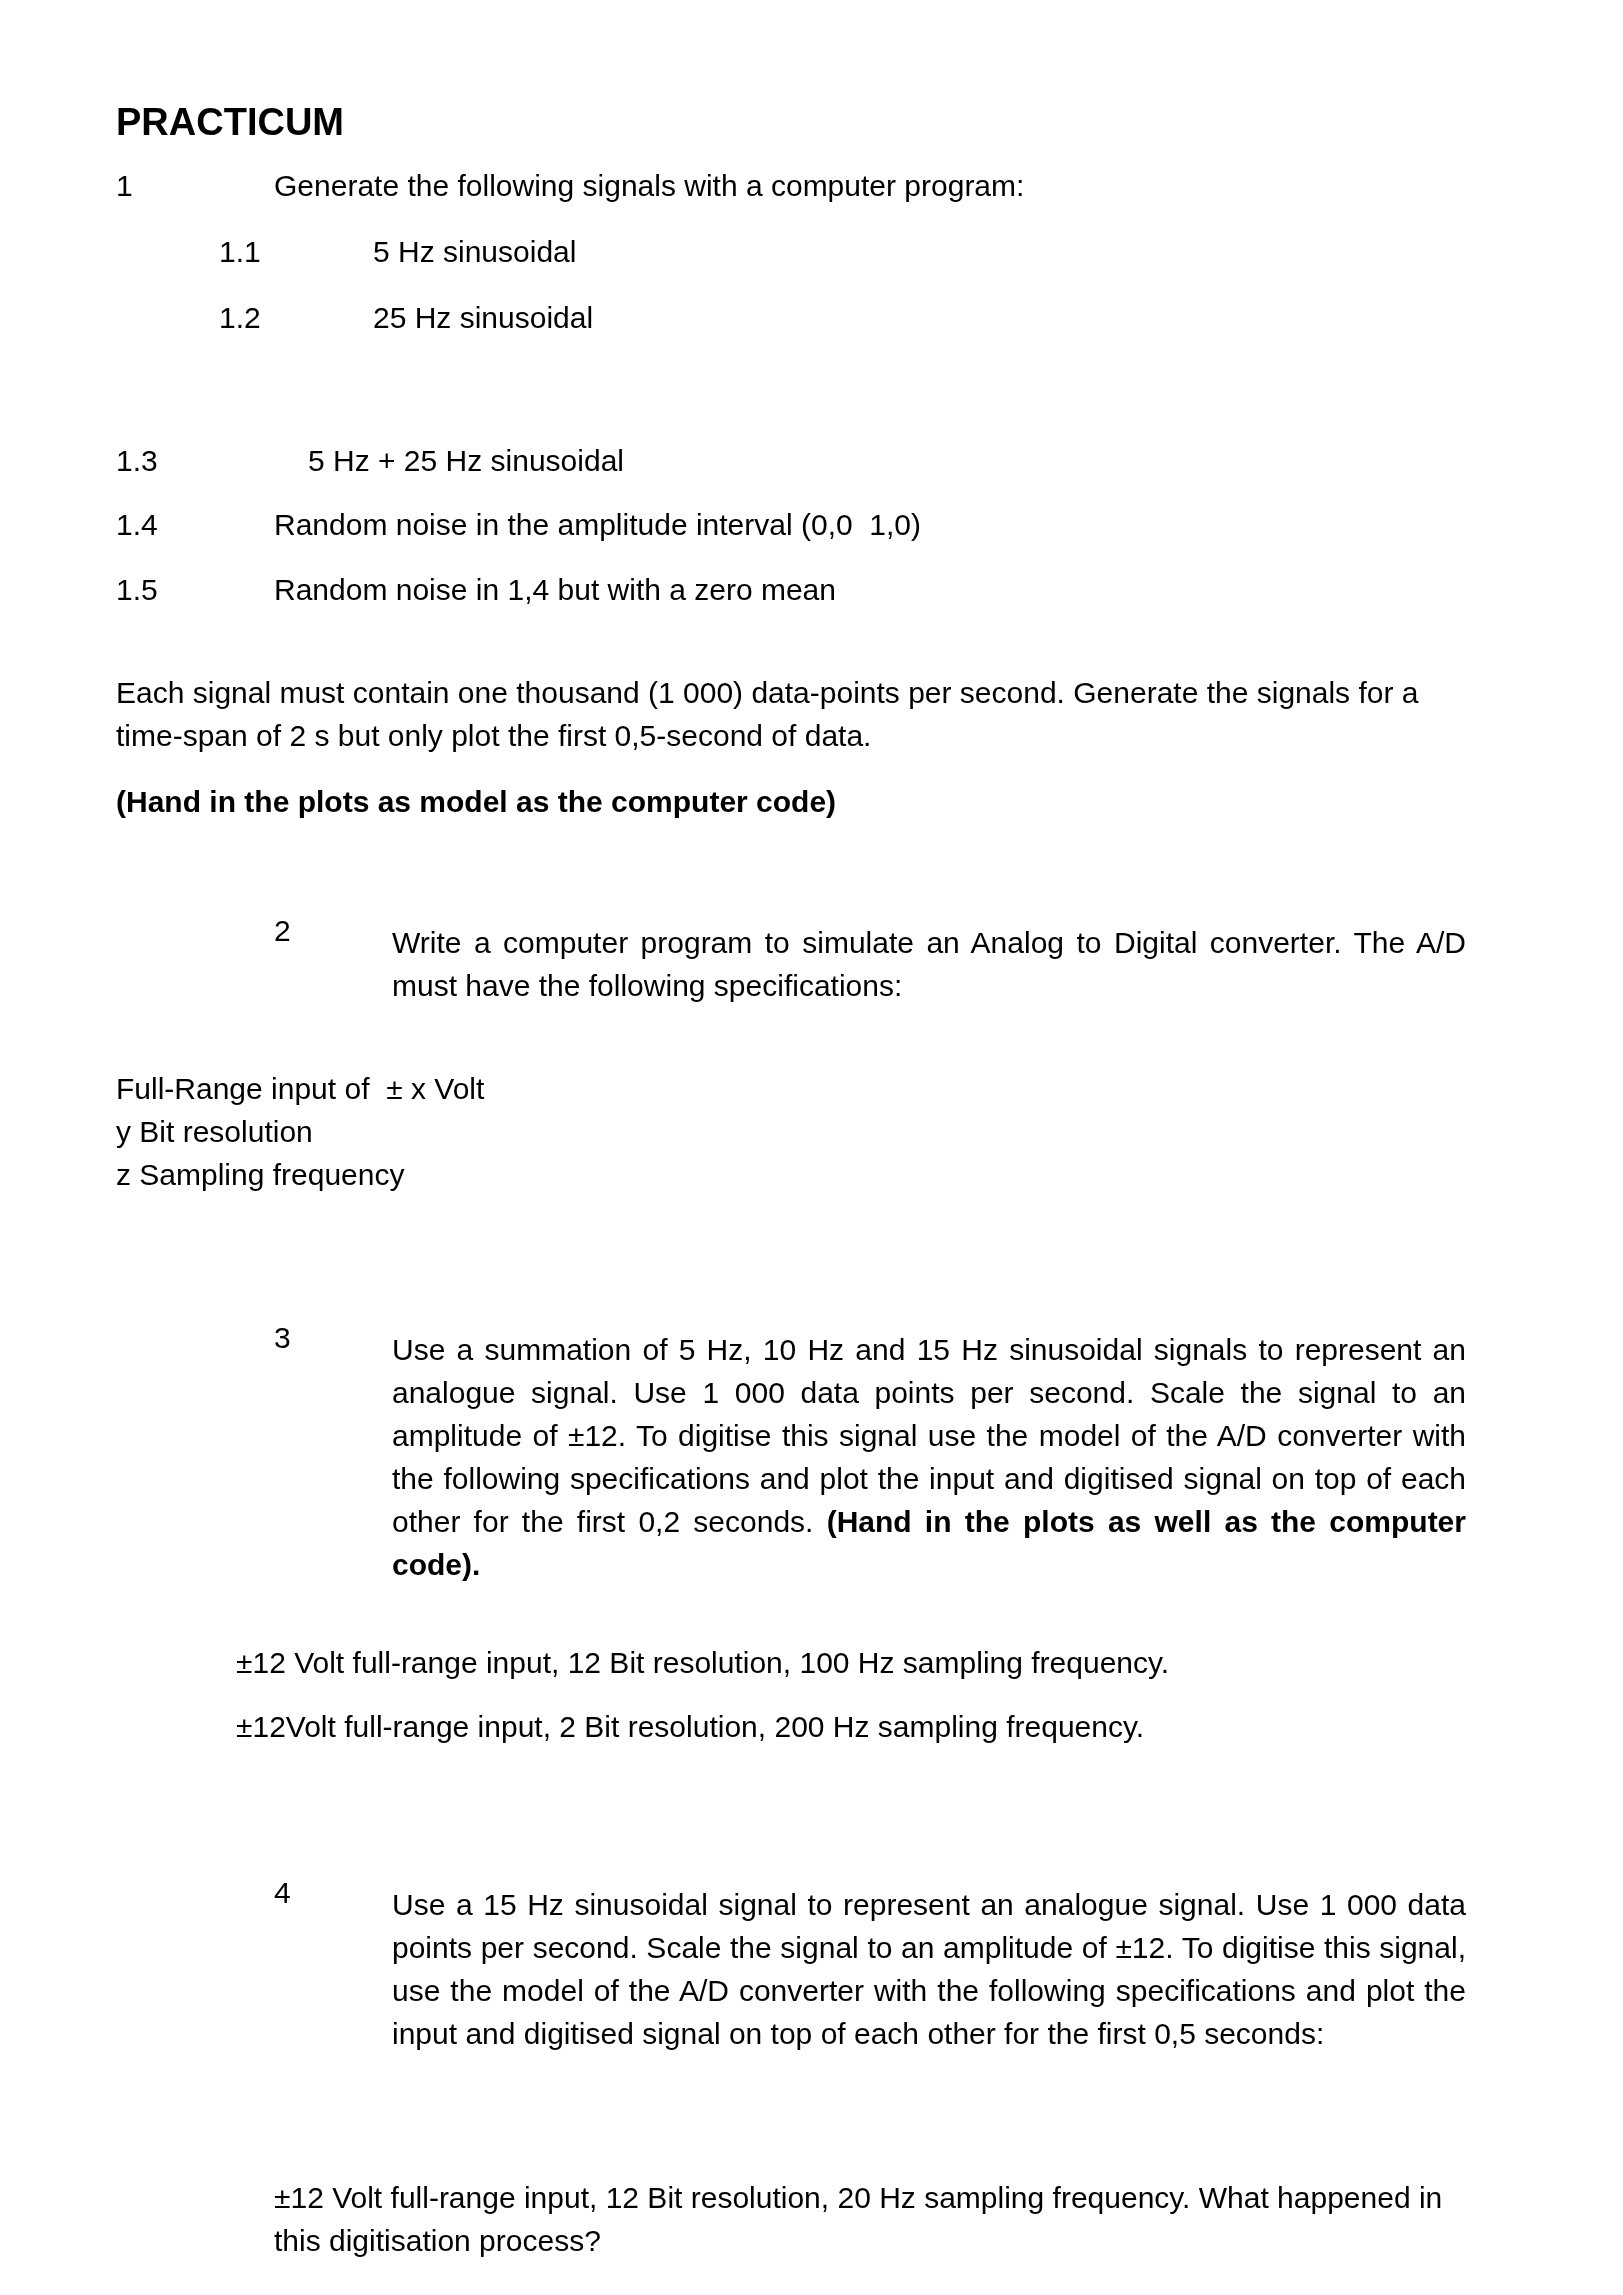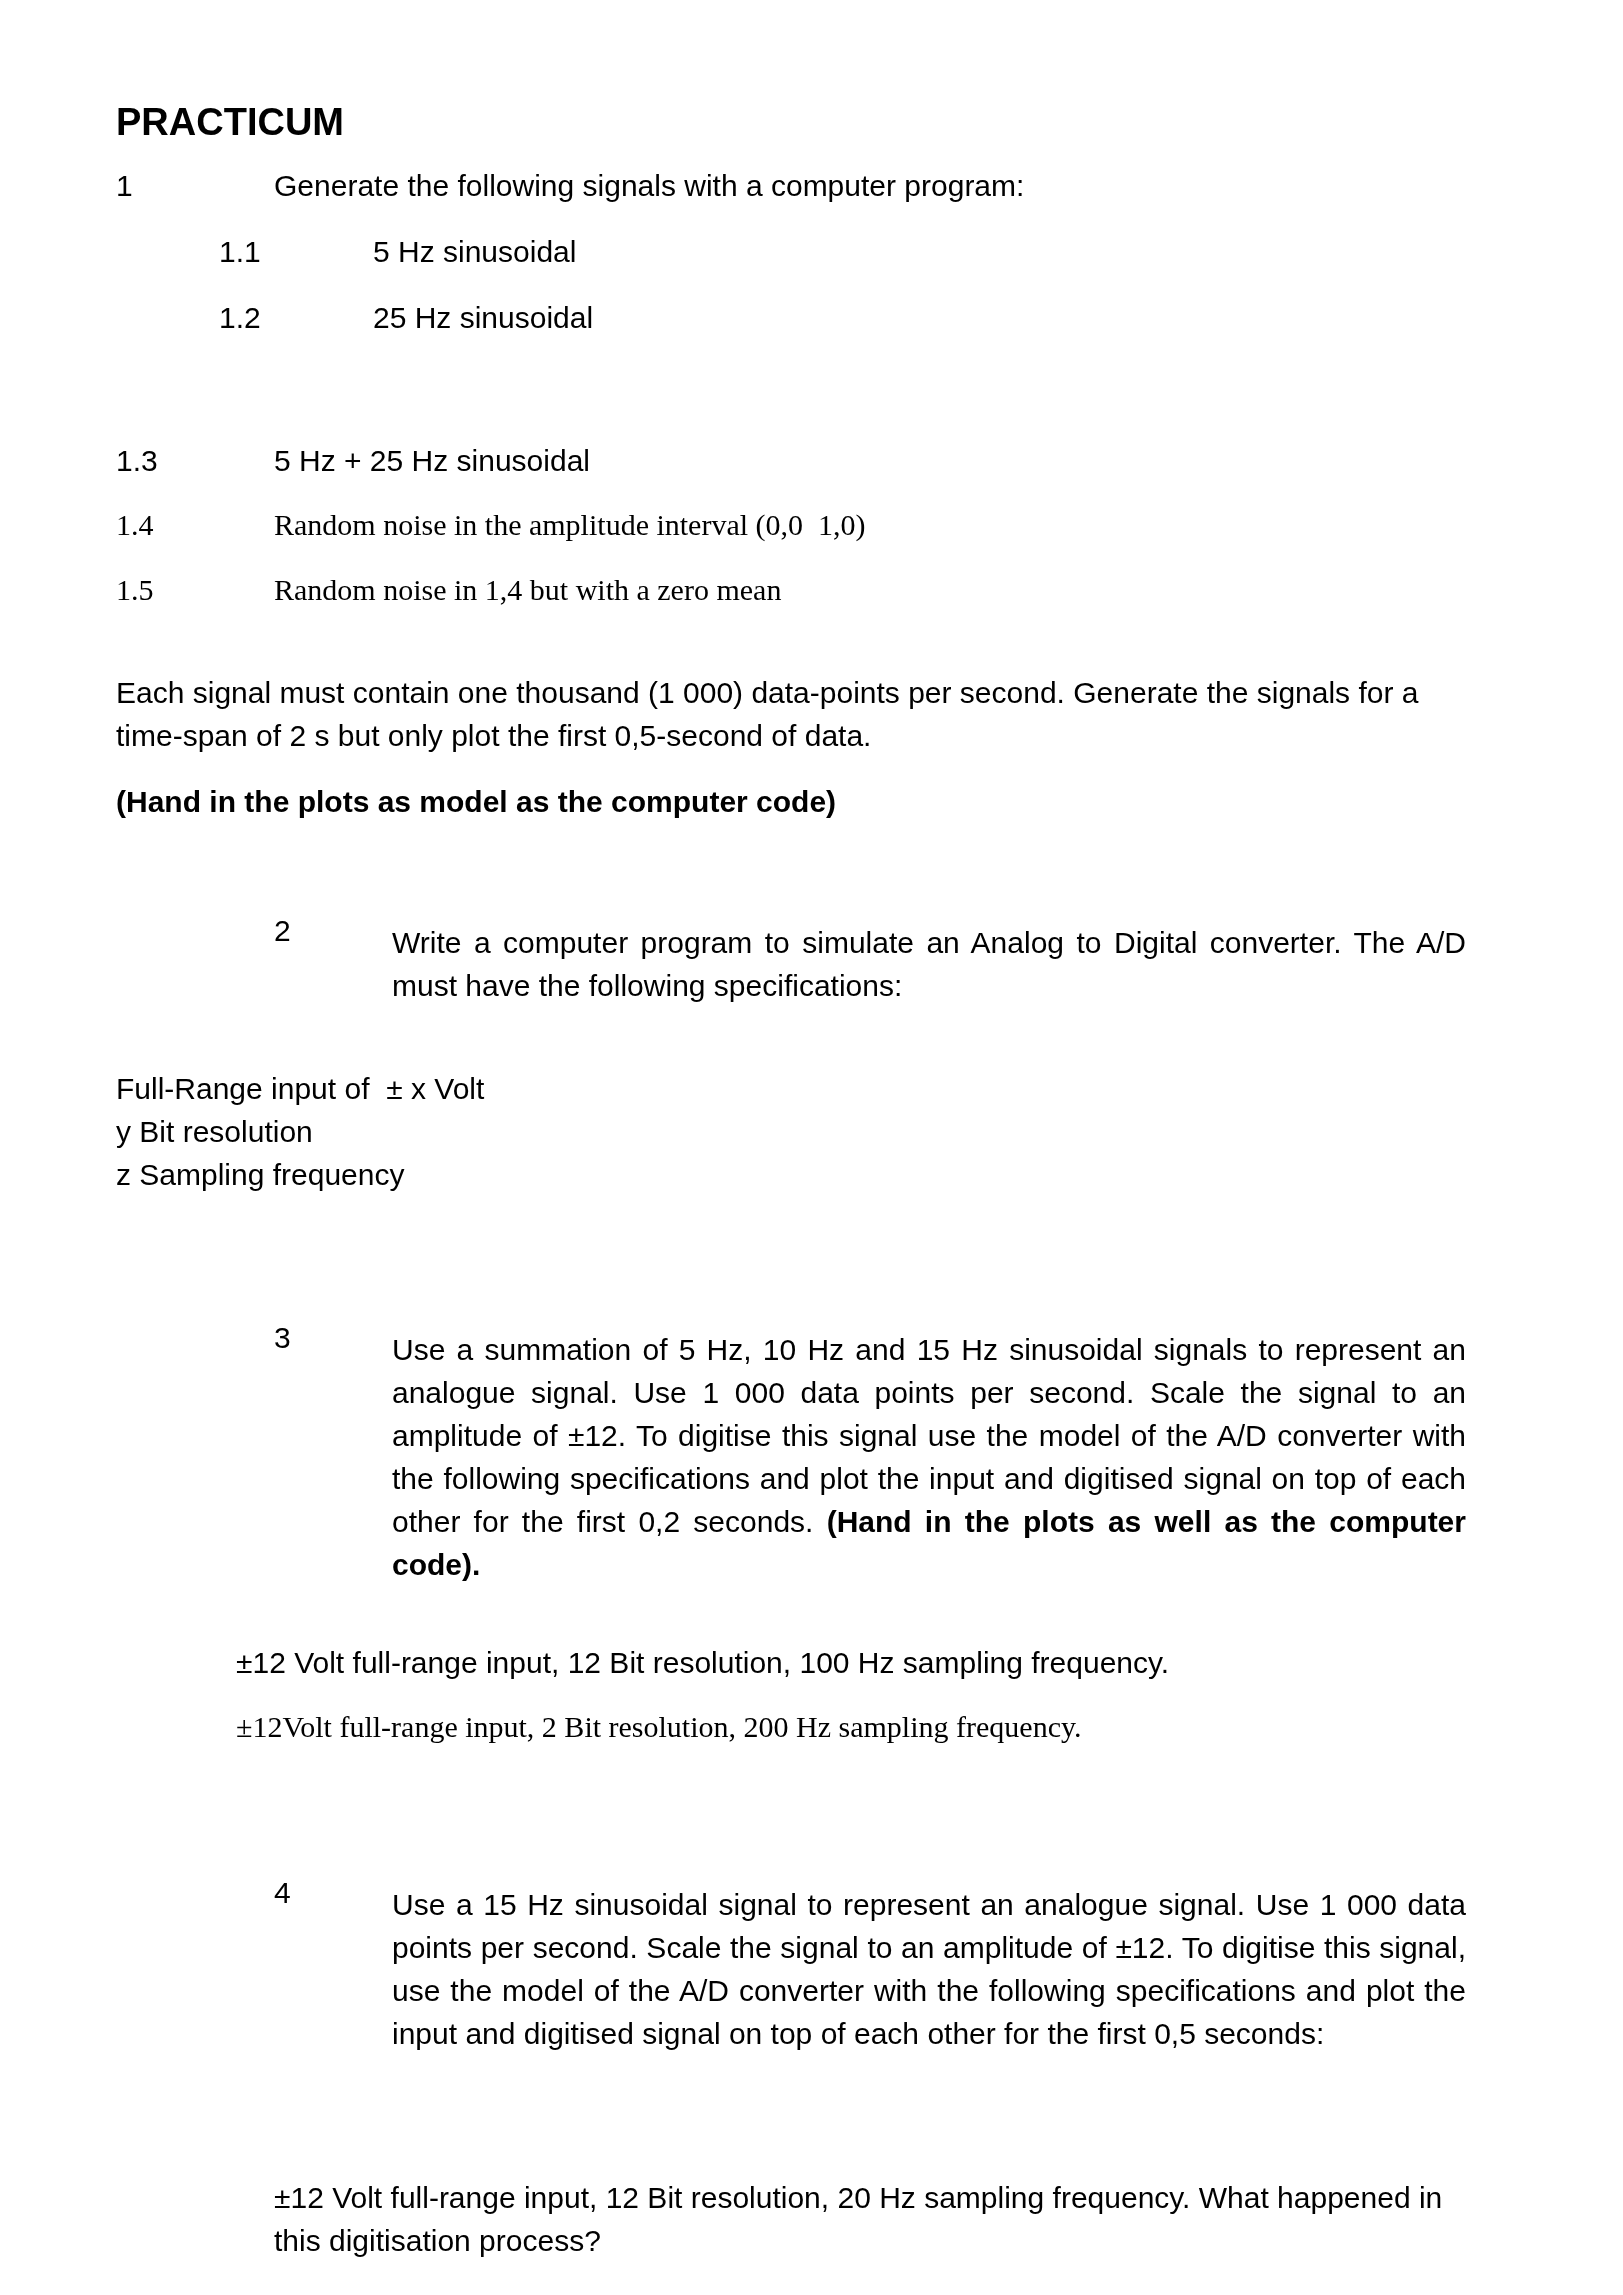--- a/index.html
+++ b/index.html
@@ -45,27 +45,27 @@
   .item-q .txt { flex: 1 1 auto; }
   .txt { min-width: 0; }
   .justify { text-align: justify; margin-top: 12px; }
   .bold { font-weight: bold; }
   .pre { white-space: pre-wrap; }
   .spec-indent { margin-left: 120px; }
   .q-indent { margin-left: 158px; }
 
   
   .g-30  { margin-top: 19.6px; }
-  .g-33  { margin-top: 21.6px; font-family: Liberation Serif, serif; }
+  .g-33  { margin-top: 21.6px; }
   .g-35  { margin-top: 23px; }
   .g-84  { margin-top: 55px; }
   .g-91  { margin-top: 60px; }
   .g-92  { margin-top: 60px; }
   .g-132 { margin-top: 86px; }
-  .g-153 { margin-top: 100px; }
+  .g-153 { margin-top: 100px; gap: 34px; }
   .g-183 { margin-top: 120px; }
   .g-185 { margin-top: 121px; }
   .g-188 { margin-top: 123px; }
 </style>
 </head>
 <body>
 
 <div class="page">
 
   <h1 class="title">PRACTICUM</h1>

